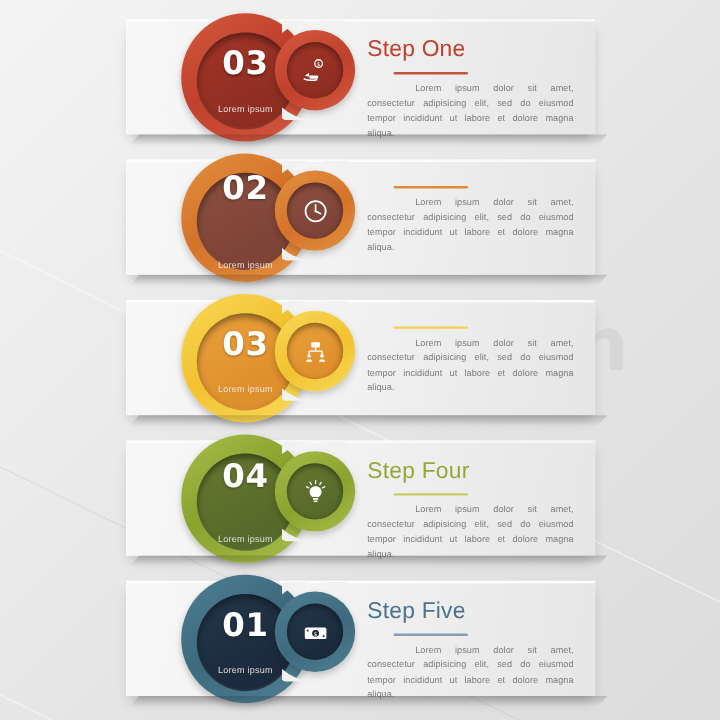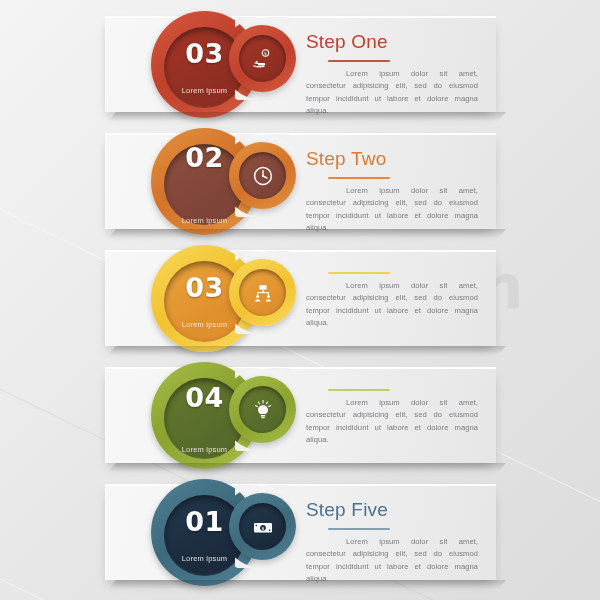--- a/index.html
+++ b/index.html
@@ -254,21 +254,20 @@
           <svg width="24" height="24" viewBox="0 0 24 24">
             <circle cx="12" cy="12" r="8.4" fill="none" stroke="#fff" stroke-width="1.5"></circle>
             <line x1="12" y1="12" x2="12" y2="6.8" stroke="#fff" stroke-width="1.4" stroke-linecap="round"></line>
             <line x1="12" y1="12" x2="16" y2="14" stroke="#fff" stroke-width="1.4" stroke-linecap="round"></line>
             <circle cx="12" cy="12" r="0.9" fill="#fff"></circle>
           </svg>
         </div>
       </div>
     </div>
     <div class="textcol">
-      <div class="title" style="color: rgb(217, 123, 51);">Step Two</div>
       <div class="rule" style="background: rgb(224, 138, 60);"></div>
       <div class="body" style="color: rgb(123, 123, 128);">Lorem ipsum dolor sit amet, consectetur adipisicing elit, sed do eiusmod tempor incididunt ut labore et dolore magna aliqua.</div>
     </div>
   </div>
 
   <div class="banner b3">
     <div class="circles">
       <div class="ring-big" style="background: linear-gradient(145deg, rgb(248, 217, 90) 0%, rgb(242, 194, 48) 45%, rgb(248, 217, 90) 100%);">
         <div class="core-big" style="background: linear-gradient(150deg, rgb(233, 162, 58) 0%, rgb(223, 143, 44) 70%);">
           <div class="num">03</div>
@@ -316,20 +315,21 @@
             <line x1="12" y1="2.6" x2="12" y2="5" stroke="#fff" stroke-width="1.1" stroke-linecap="round"></line>
             <line x1="7.4" y1="4" x2="8.5" y2="5.8" stroke="#fff" stroke-width="1.1" stroke-linecap="round"></line>
             <line x1="16.6" y1="4" x2="15.5" y2="5.8" stroke="#fff" stroke-width="1.1" stroke-linecap="round"></line>
             <line x1="4.4" y1="7.6" x2="6.3" y2="8.6" stroke="#fff" stroke-width="1.1" stroke-linecap="round"></line>
             <line x1="19.6" y1="7.6" x2="17.7" y2="8.6" stroke="#fff" stroke-width="1.1" stroke-linecap="round"></line>
           </svg>
         </div>
       </div>
     </div>
     <div class="textcol">
+      <div class="title" style="color: rgb(148, 168, 58);">Step Four</div>
       <div class="rule" style="background: rgb(195, 206, 98);"></div>
       <div class="body" style="color: rgb(123, 123, 128);">Lorem ipsum dolor sit amet, consectetur adipisicing elit, sed do eiusmod tempor incididunt ut labore et dolore magna aliqua.</div>
     </div>
   </div>
 
   <div class="banner b5">
     <div class="circles">
       <div class="ring-big" style="background: linear-gradient(145deg, rgb(79, 127, 147) 0%, rgb(62, 106, 125) 45%, rgb(79, 127, 147) 100%);">
         <div class="core-big" style="background: linear-gradient(150deg, rgb(35, 55, 76) 0%, rgb(27, 43, 61) 70%);">
           <div class="num">01</div>

